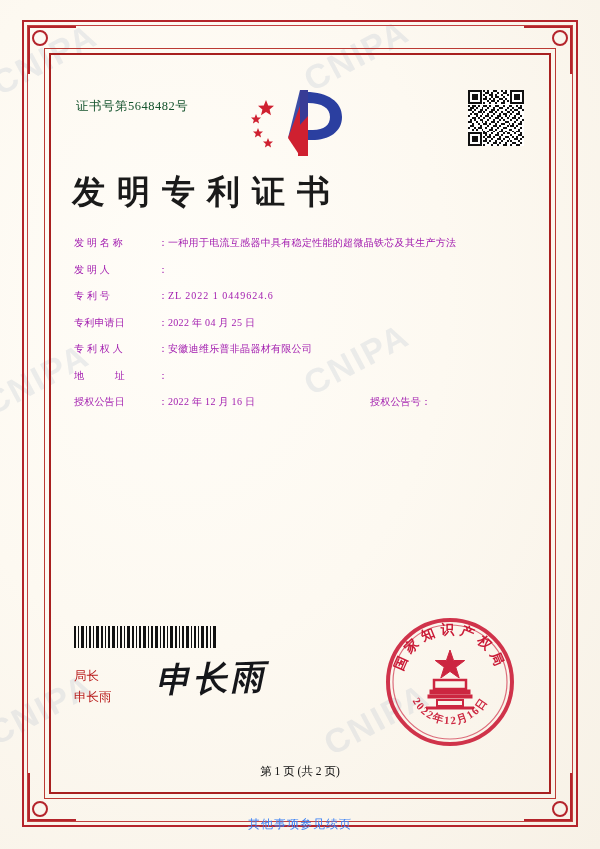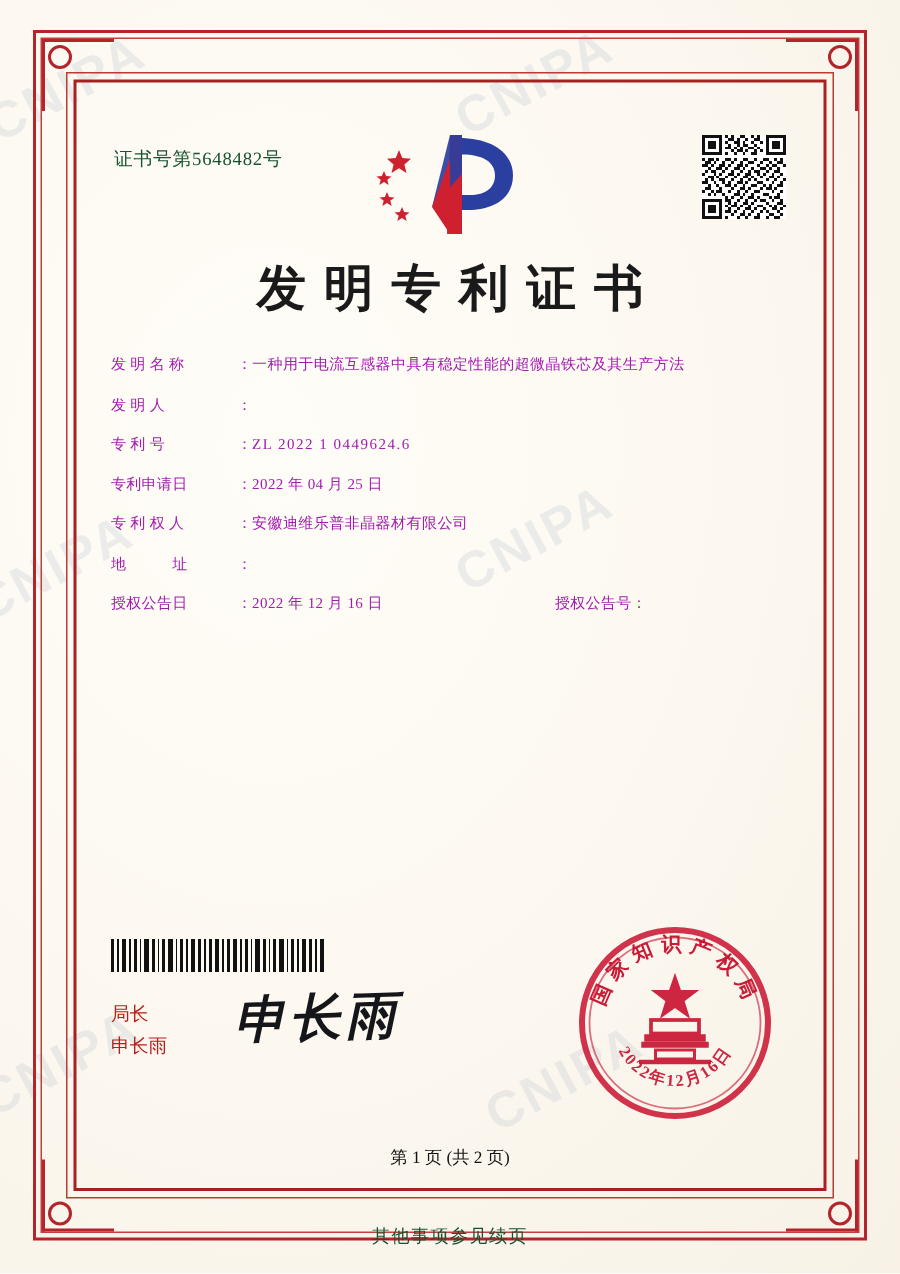--- a/index.html
+++ b/index.html
@@ -135,21 +135,20 @@
     transform: translateX(-50%);
     width: 112px;
     height: 74px;
   }
 
   .title {
     position: absolute;
     left: 0;
     right: 0;
     top: 104px;
-    text-align: center;
     font-size: 33px;
     letter-spacing: 12px;
     color: #1a1a1a;
     font-family: "DejaVu Serif", serif;
     font-weight: bold;
     text-indent: 12px;
   }
 
   .fields {
     position: absolute;
@@ -255,21 +254,21 @@
     color: #111;
   }
 
   .footer-note {
     position: absolute;
     left: 0;
     right: 0;
     bottom: 16px;
     text-align: center;
     font-size: 12px;
-    color: #14532d;
+    color: #3b82f6;
     letter-spacing: 1px;
   }
 </style>
 </head>
 <body>
 
 <div class="page">
   <div class="paper-bg"></div>
 
   <div class="watermark" style="left:-12px; top:40px; font-size:34px; transform:rotate(-28deg);">CNIPA</div>

